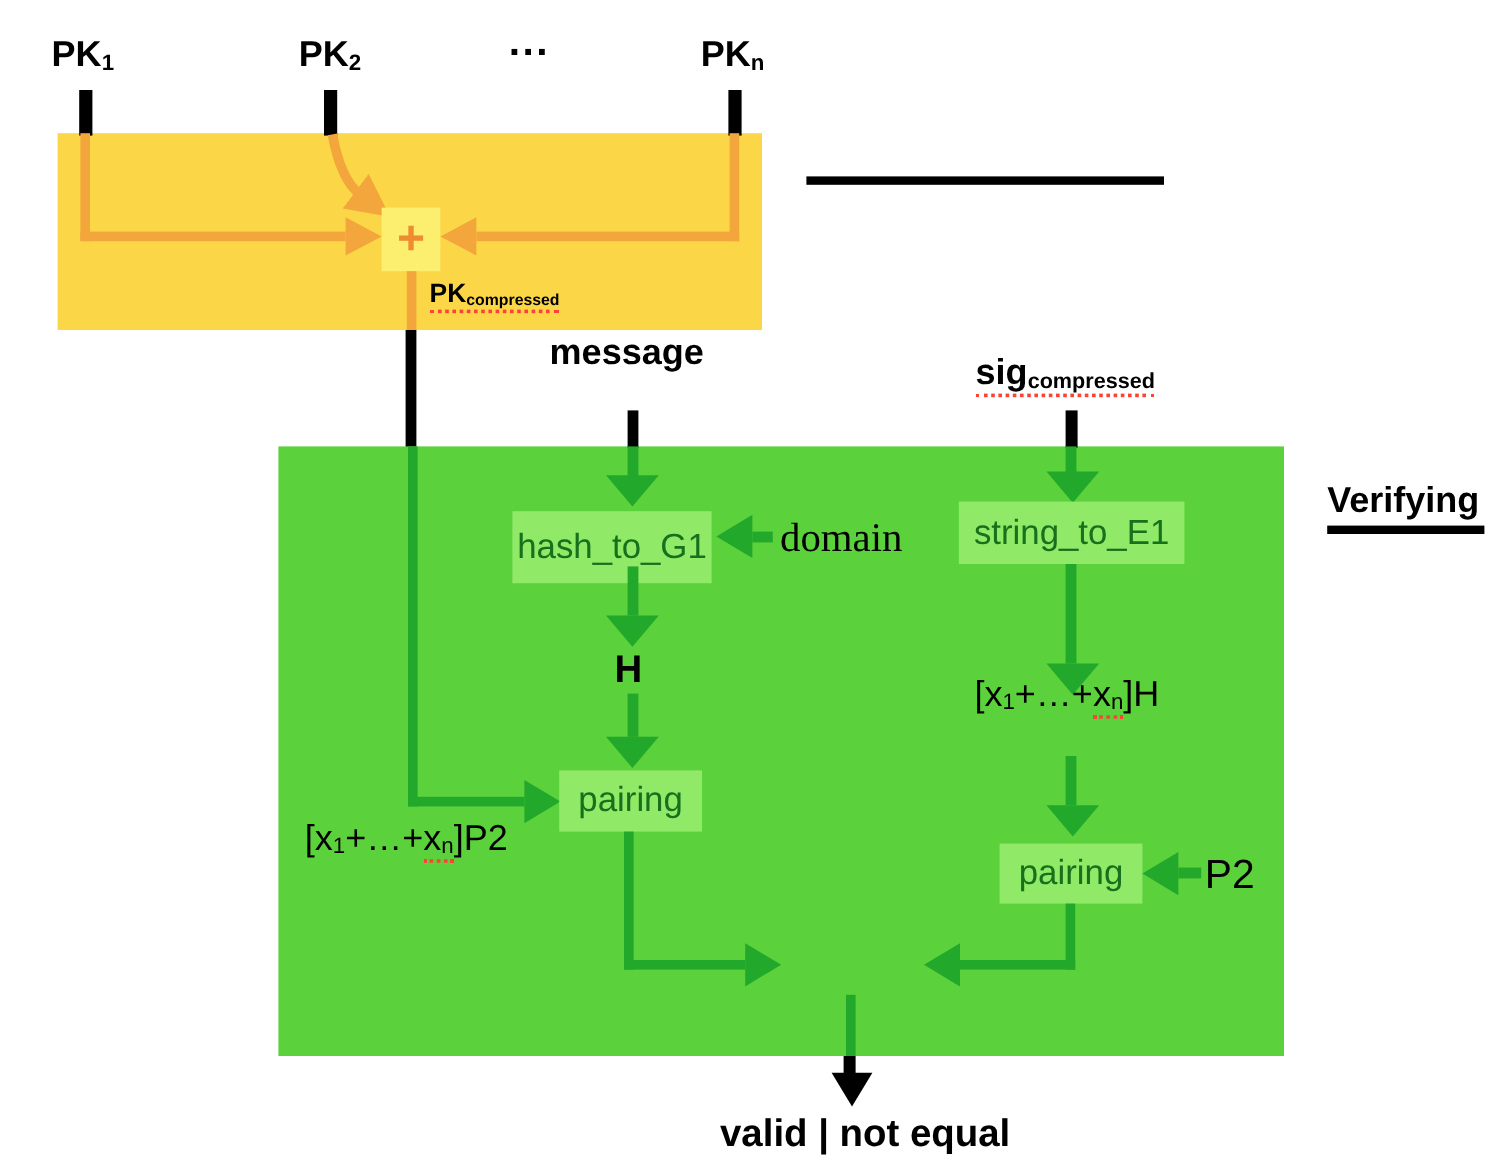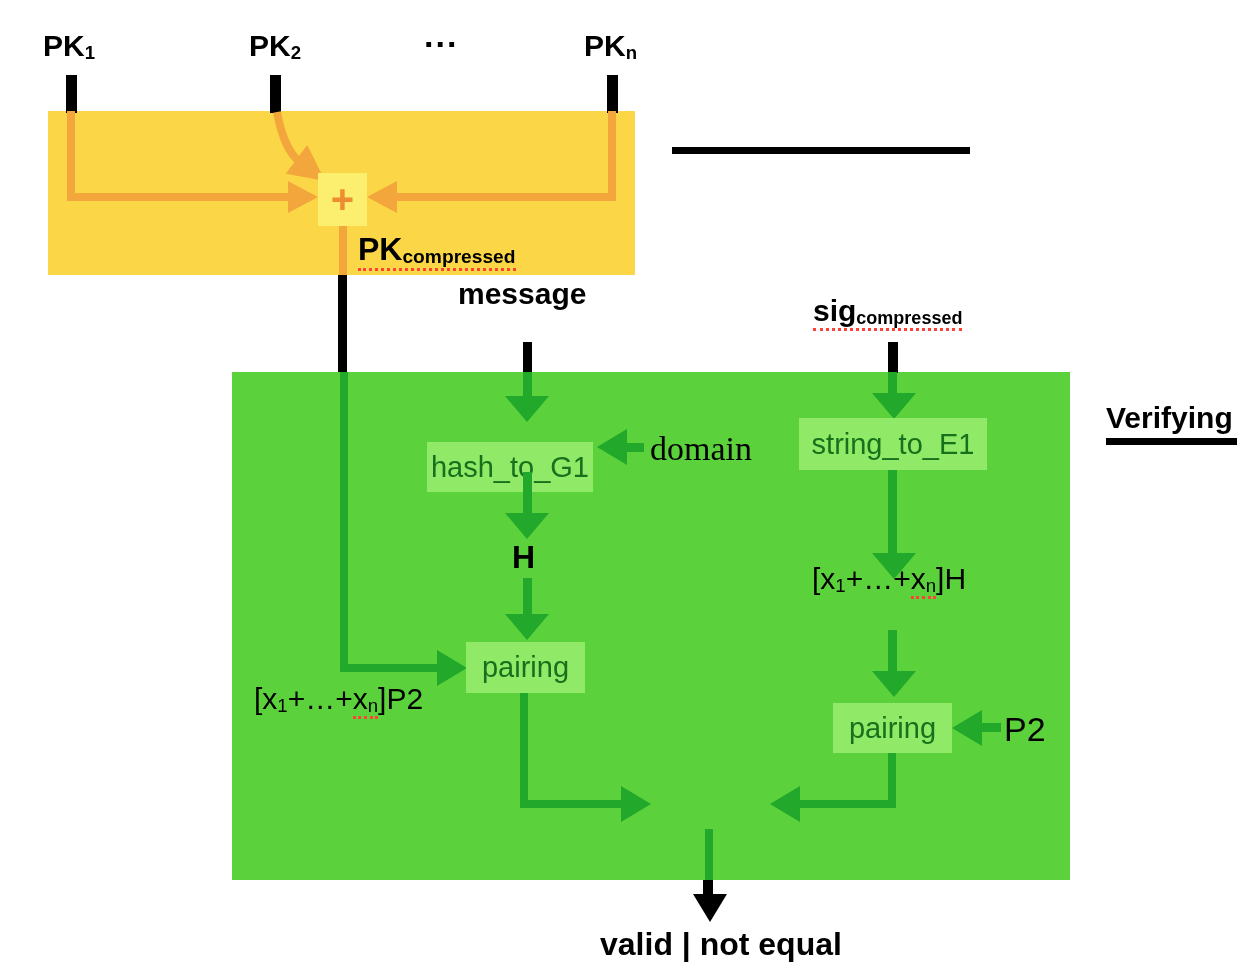--- a/index.html
+++ b/index.html
@@ -67,21 +67,21 @@
     </defs>
     <path d="M277,112 Q284,150 300,162" fill="none" stroke="#F2A63B" stroke-width="8" marker-end="url(#oh)"></path>
   </svg>
 
   <div class="abs node-yellow" style="left:318px;top:173px;width:49px;height:53px;">
     <div class="plus-glyph">+</div>
   </div>
 
   <div class="abs line-orange" style="left:339px;top:226px;width:8px;height:49px;"></div>
 
-  <div class="abs t-bold" style="left:358px;top:233px;font-size:32px;">
+  <div class="abs t-bold" style="left:358px;top:233px;font-size:22px;">
     <span class="sq"><span>PK</span><span class="sub" style="font-size:0.60em;">compressed</span></span>
   </div>
 
   <div class="abs rule" style="left:672px;top:147px;width:298px;height:7px;"></div>
 
   <div class="abs bar-black" style="left:338px;top:275px;width:9px;height:98px;"></div>
 
   <div class="abs region-green" style="left:232px;top:372px;width:838px;height:508px;"></div>
 
   <div class="abs t-title" style="left:1106px;top:401px;">Verifying</div>
@@ -92,21 +92,21 @@
   <div class="abs line-green" style="left:523px;top:372px;width:9px;height:26px;"></div>
   <div class="abs ah ah-down-green" style="left:505px;top:396px;"></div>
 
   <div class="abs t-bold" style="left:813px;top:295px;">
     <span class="sq"><span>sig</span><span class="sub" style="font-size:0.60em;">compressed</span></span>
   </div>
   <div class="abs bar-black" style="left:888px;top:342px;width:10px;height:31px;"></div>
   <div class="abs line-green" style="left:888px;top:372px;width:9px;height:23px;"></div>
   <div class="abs ah ah-down-green" style="left:872px;top:393px;"></div>
 
-  <div class="abs node-green" style="left:427px;top:442px;width:166px;height:50px;">hash_to_G1</div>
+  <div class="abs node-green" style="left:427px;top:426px;width:166px;height:60px;">hash_to_G1</div>
   <div class="abs ah ah-left-green" style="left:597px;top:429px;"></div>
   <div class="abs line-green" style="left:627px;top:443px;width:17px;height:9px;"></div>
   <div class="abs t-io" style="left:650px;top:430px;font-family:Liberation Serif, serif;">domain</div>
 
   <div class="abs node-green" style="left:799px;top:418px;width:188px;height:52px;">string_to_E1</div>
 
   <div class="abs line-green" style="left:523px;top:472px;width:9px;height:41px;"></div>
   <div class="abs ah ah-down-green" style="left:505px;top:513px;"></div>
   <div class="abs t-bold" style="left:512px;top:541px;font-size:32px;">H</div>
   <div class="abs line-green" style="left:523px;top:578px;width:9px;height:36px;"></div>

